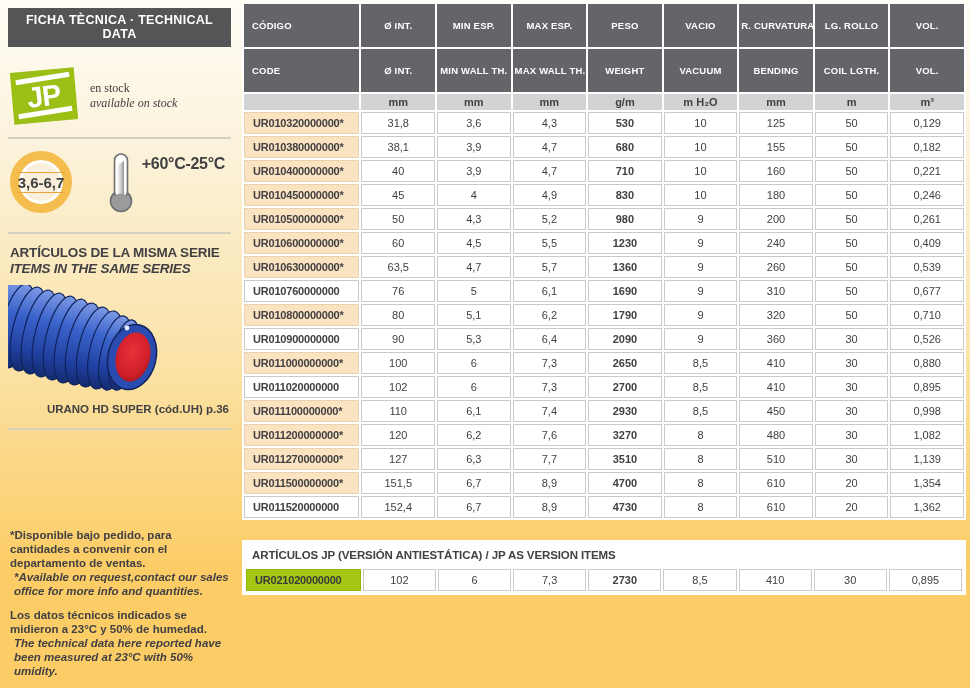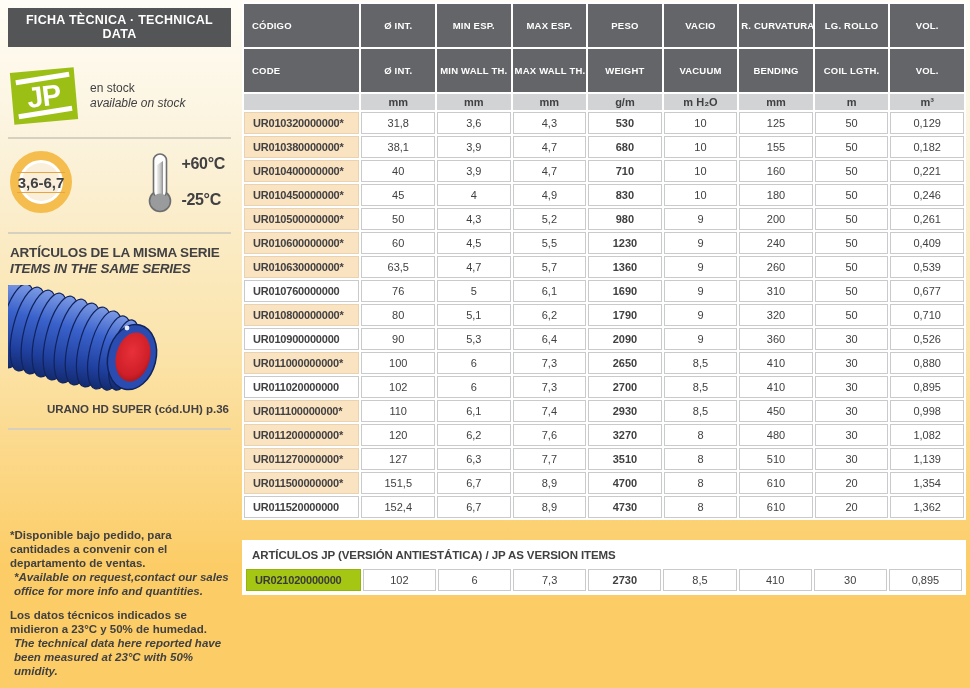--- a/index.html
+++ b/index.html
@@ -15,28 +15,28 @@
 
   
   .sidebar { width:240px; min-width:240px; height:688px; padding:8px 9px 6px 8px; display:flex; flex-direction:column; }
   .title-bar { background:#545557; color:#fff; font-weight:bold; font-size:12.5px; letter-spacing:.3px; text-align:center; padding:5px 2px 6px; }
   .stock-row { display:flex; align-items:center; gap:14px; margin:23px 0 2px 4px; }
   .jp-logo { width:64px; height:52px; background:#9cbf16; transform:rotate(-5deg); position:relative; display:flex; align-items:center; justify-content:center; flex:none; }
   .jp-logo:before, .jp-logo:after { content:""; position:absolute; left:5px; right:5px; height:5px; background:#fff; transform:rotate(-4deg); }
   .jp-logo:before { top:6px; }
   .jp-logo:after { bottom:7px; }
   .jp-letters { color:#fff; font-weight:bold; font-size:29px; letter-spacing:-1px; transform:rotate(-2deg); line-height:1; }
-  .stock-text { font-size:12px; line-height:1.25; }
+  .stock-text { font-size:12px; line-height:1.25;font-family:Liberation Serif, serif; }
   .stock-text .en { font-style:italic; }
   .sep { border:none; border-top:2px solid #d6d0bf; margin:13px 0 0; }
   .specs-row { display:flex; align-items:center; justify-content:space-between; padding:12px 4px 6px 2px; }
   .badge { width:62px; height:62px; border-radius:50%; background:#f9efda; border:9px solid #f5bd4e; box-shadow: inset 0 0 0 3px #ffffff; display:flex; align-items:center; justify-content:center; flex:none; }
   .badge span { font-size:15px; font-weight:bold; color:#414042; border-top:1.5px solid #e8a53e; border-bottom:1.5px solid #e8a53e; padding:1px 1px; white-space:nowrap; }
   .thermo-group { display:flex; align-items:center; gap:8px; padding-right:2px; }
-  .temps { display:flex; flex-direction:column; justify-content:space-between; height:54px; font-weight:bold; font-size:16px; letter-spacing:-0.3px; }
+  .temps { display:flex; flex-direction:row; justify-content:space-between; height:54px; font-weight:bold; font-size:16px; letter-spacing:-0.3px;text-align:center; }
   .series-title { margin:11px 0 4px 2px; font-size:13.5px; font-weight:bold; letter-spacing:-0.2px; line-height:1.2; }
   .series-title .en { font-style:italic; display:block; }
   .hose-wrap { height:116px; position:relative; margin-top:4px; overflow:hidden; }
   .hose-caption { text-align:right; font-weight:bold; font-size:11.5px; margin:2px 2px 0 0; }
   .spacer { flex:1; }
   .footnotes { font-size:11.5px; line-height:1.22; padding:0 0 4px 2px; }
   .footnotes p { margin:0; }
   .fn-es { font-weight:bold; }
   .fn-en { font-weight:bold; font-style:italic; padding-left:4px; }
   .fn-gap { height:10px; }

